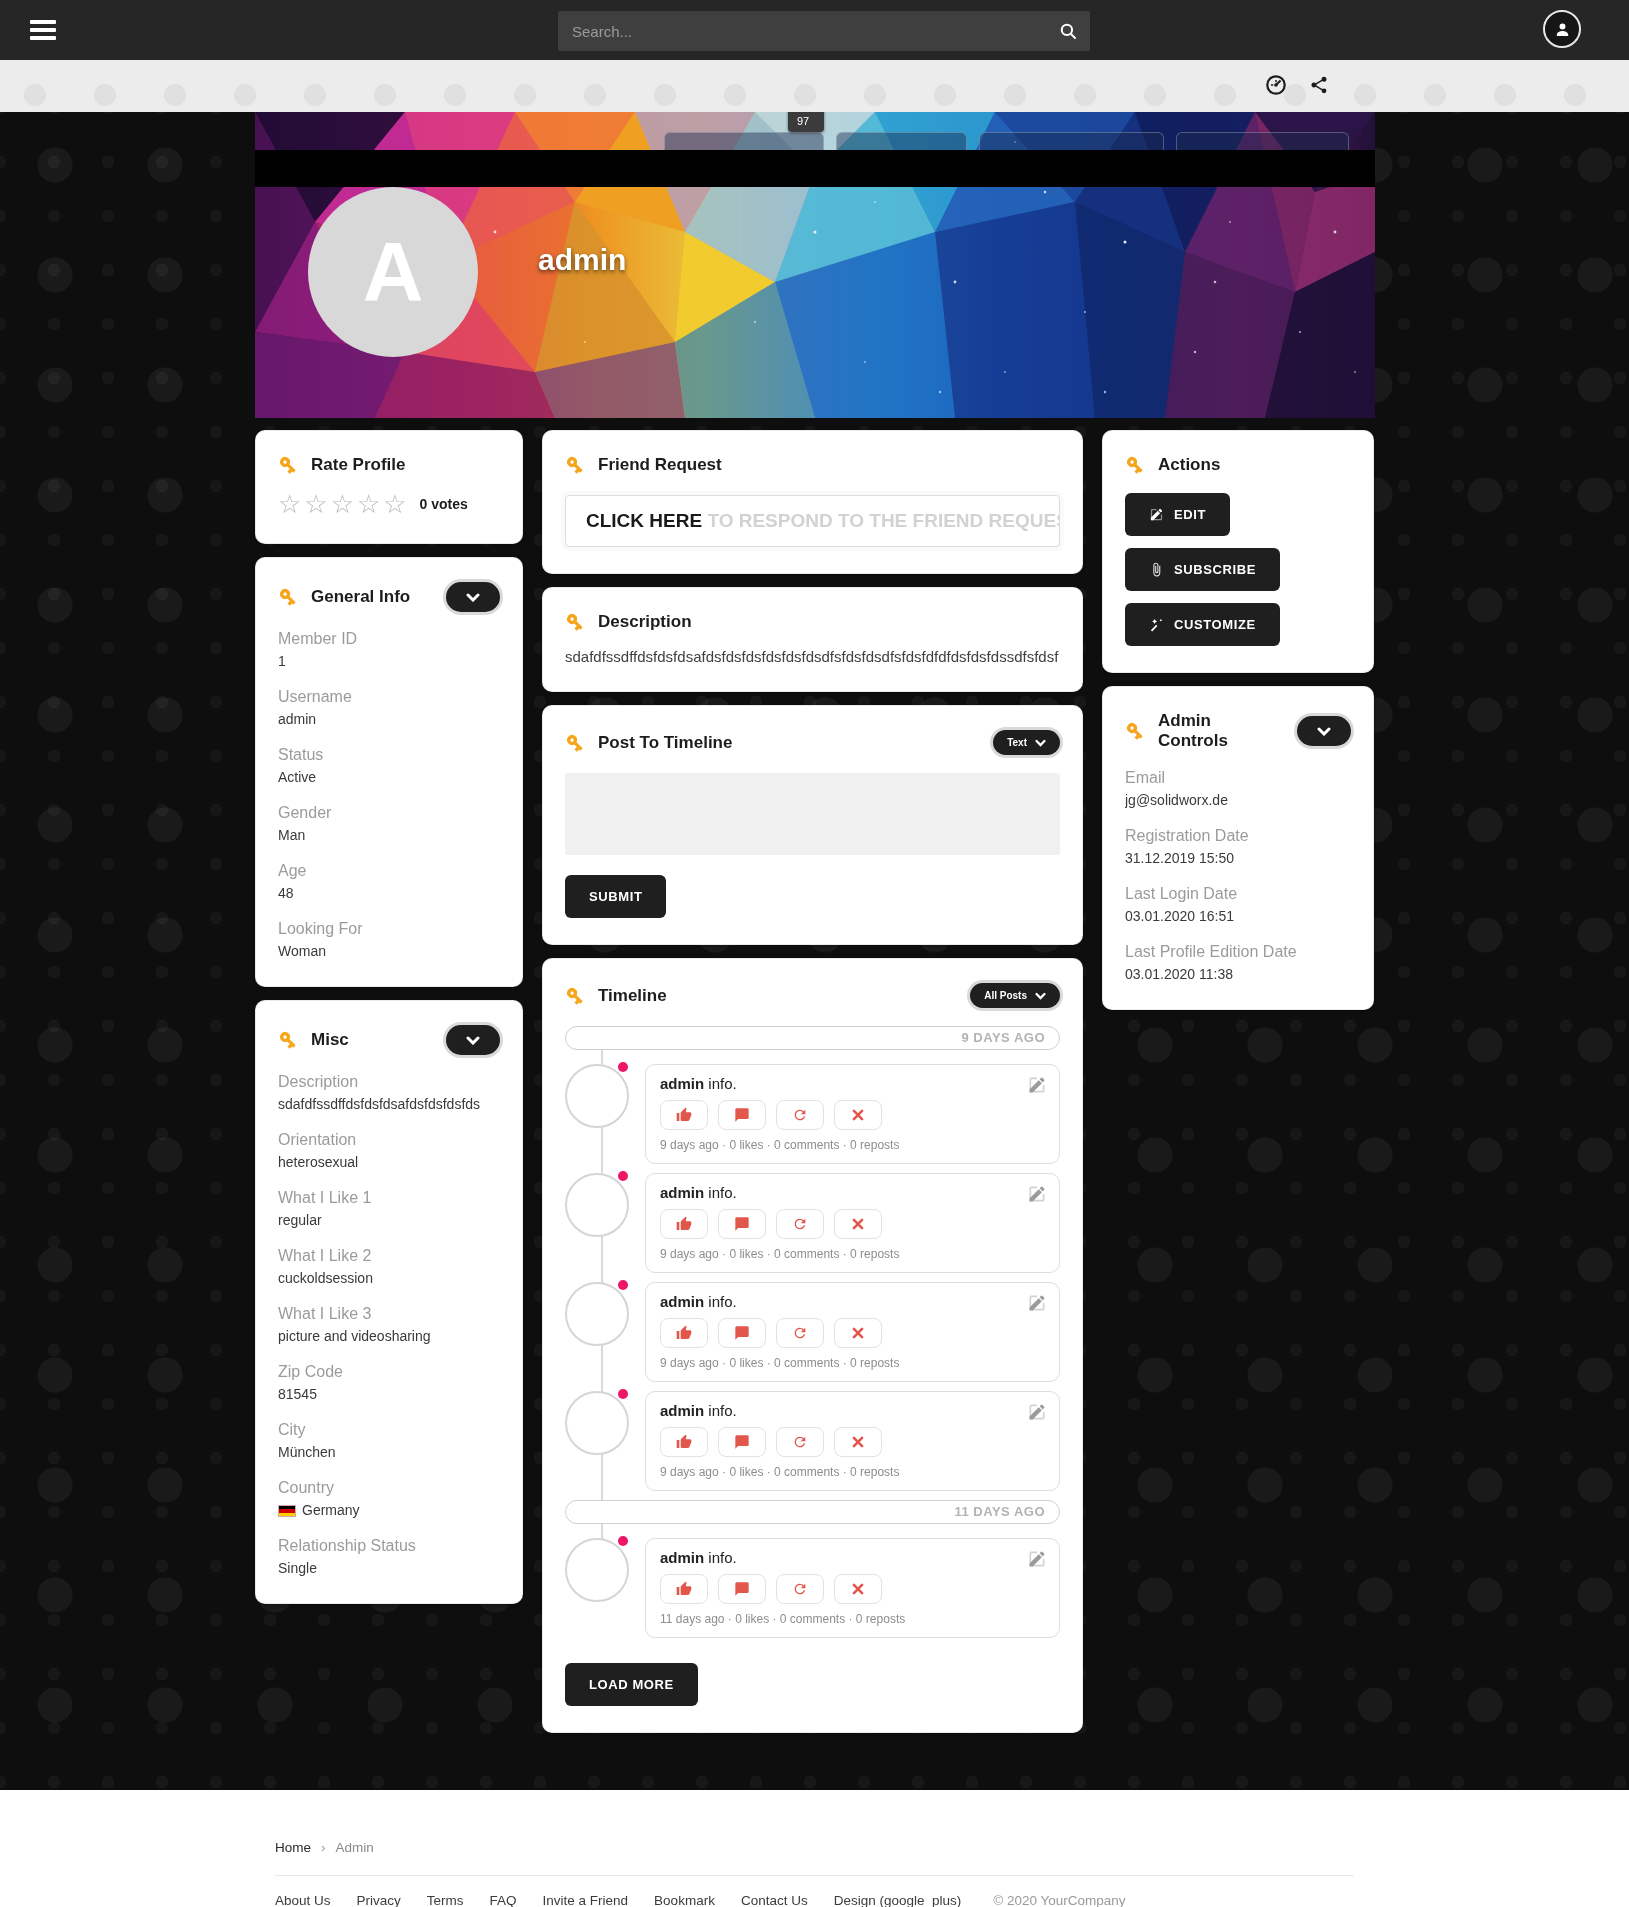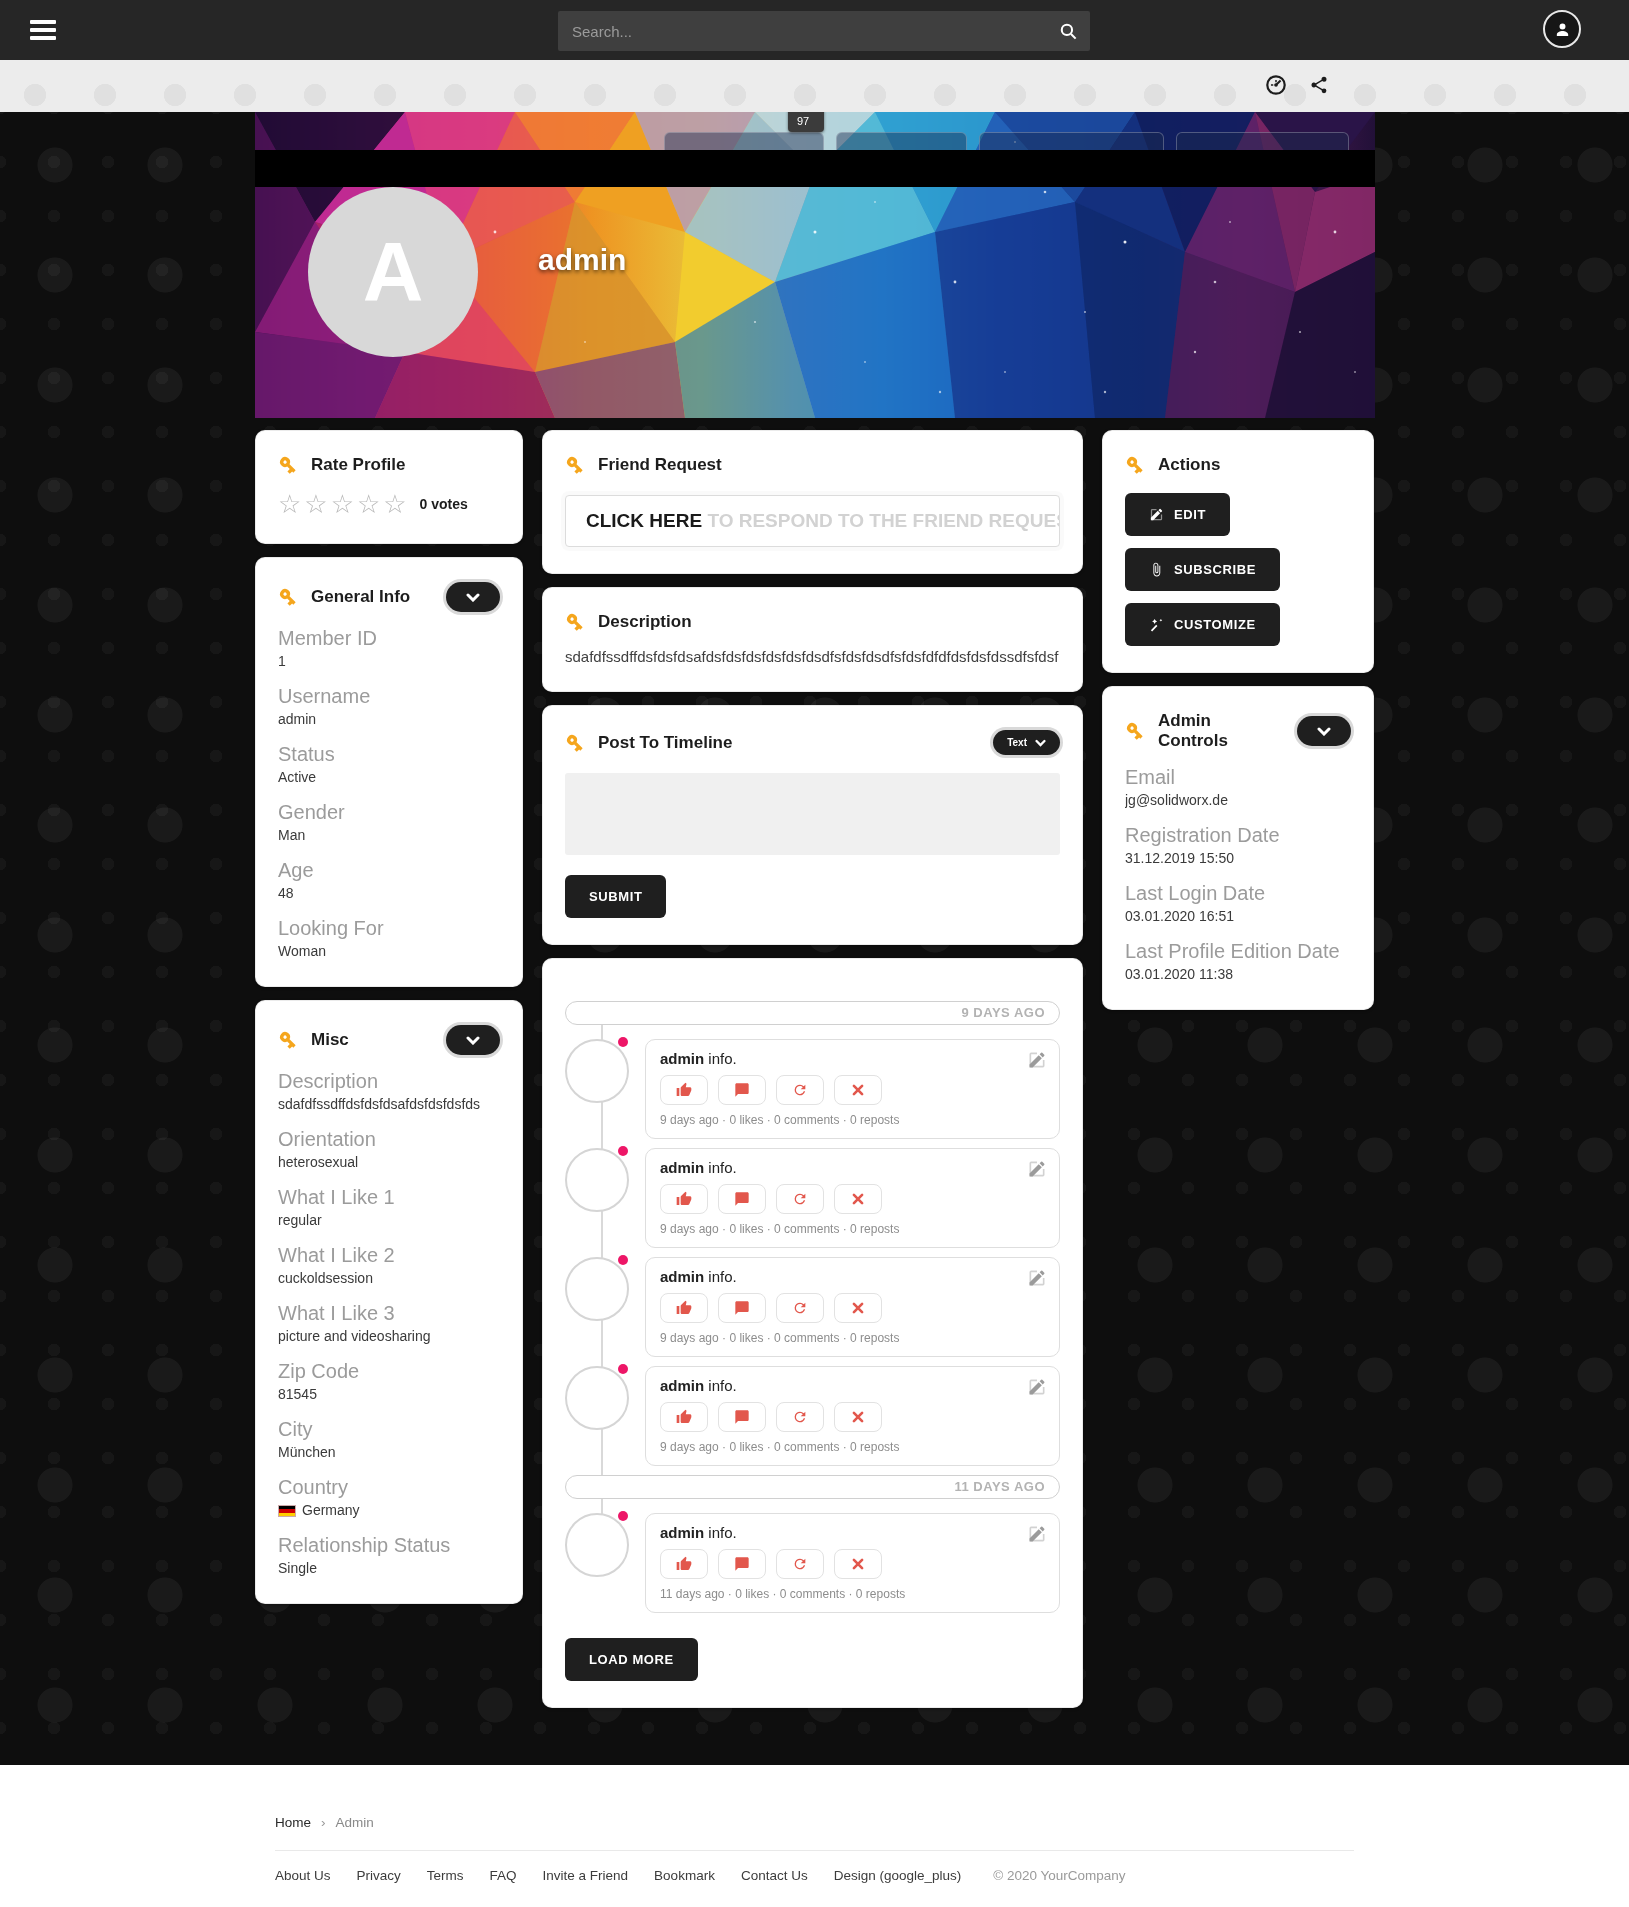--- a/index.html
+++ b/index.html
@@ -53,21 +53,21 @@
   .col-mid { flex:1; min-width:0; }
   .col-right { width:272px; flex:none; }
   .card { background:#fff; border-radius:10px; border:1px solid rgba(0,0,0,.08); box-shadow:0 1px 3px rgba(0,0,0,.35);
     padding:24px 22px 26px; margin-bottom:13px; position:relative; }
   .card-head { display:flex; align-items:center; gap:13px; }
   .card-title { font-size:17px; font-weight:bold; color:#1d1d1d; }
   .key { color:#F5A61D; transform:rotate(45deg); flex:none; display:inline-flex; }
   .collapse-pill { margin-left:auto; background:#1f1f1f; border:0; border-radius:17px; width:54px; height:30px;
     display:flex; align-items:center; justify-content:center; color:#fff; cursor:pointer; box-shadow:0 0 0 3px #d9d9d9; }
   .fields { margin-top:6px; }
-  .f-label { margin-top:17px; font-size:20px; color:#9b9b9b; line-height:19px; }
+  .f-label { margin-top:17px; font-size:16px; color:#9b9b9b; line-height:19px; }
   .f-value { margin-top:5px; font-size:14px; color:#3a3a3a; line-height:17px; display:flex; align-items:center; gap:6px;
     white-space:nowrap; overflow:hidden; }
   .flag-de { width:18px; height:12px; flex:none; display:inline-block; border:1px solid #caa;
     background:linear-gradient(#000 0 33%, #d00000 33% 66%, #ffce00 66%); }
 
   
   .stars-row { margin-top:16px; display:flex; align-items:center; }
   .star { font-size:26px; color:#b9b9b9; line-height:1; letter-spacing:3px; cursor:pointer; }
   .votes { font-size:14px; font-weight:bold; color:#1d1d1d; margin-left:10px; }
 
@@ -512,20 +512,36 @@
             </span>
           </button>
         </div>
         <textarea class="post-area" style=""></textarea>
         <button class="dark-btn submit-btn">
           <span>SUBMIT</span>
         </button>
       </section>
 
       <section class="card">
+        <div class="card-head">
+          <span class="key ic">
+            <svg width="20" height="20" viewBox="0 0 24 24" fill="#F5A61D">
+                <path d="M12.65 10A6 6 0 1 0 7 18a6 6 0 0 0 5.65-4H17v4h4v-4h2v-4zM7 14a2 2 0 1 1 2-2 2 2 0 0 1-2 2z"></path>
+              </svg>
+          </span>
+          <span class="card-title">Timeline</span>
+          <button class="filter-pill">
+            <span>All Posts</span>
+            <span class="ic">
+              <svg width="11" height="8" viewBox="0 0 14 9" fill="none" stroke="#fff" stroke-width="3" stroke-linecap="round">
+                  <path d="M2 2l5 5 5-5"></path>
+                </svg>
+            </span>
+          </button>
+        </div>
 
         <div class="timeline-body">
 
             <div>
               <div class="day-pill">9 DAYS AGO</div>
               <div>
 
                   <div class="post-row">
                     <div class="tl-avatar">
                       <span class="dot"></span>

